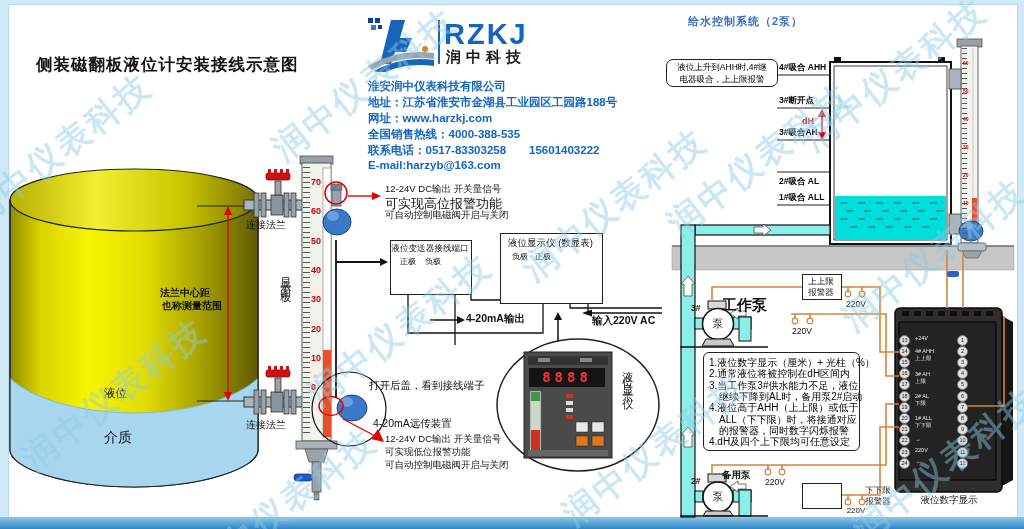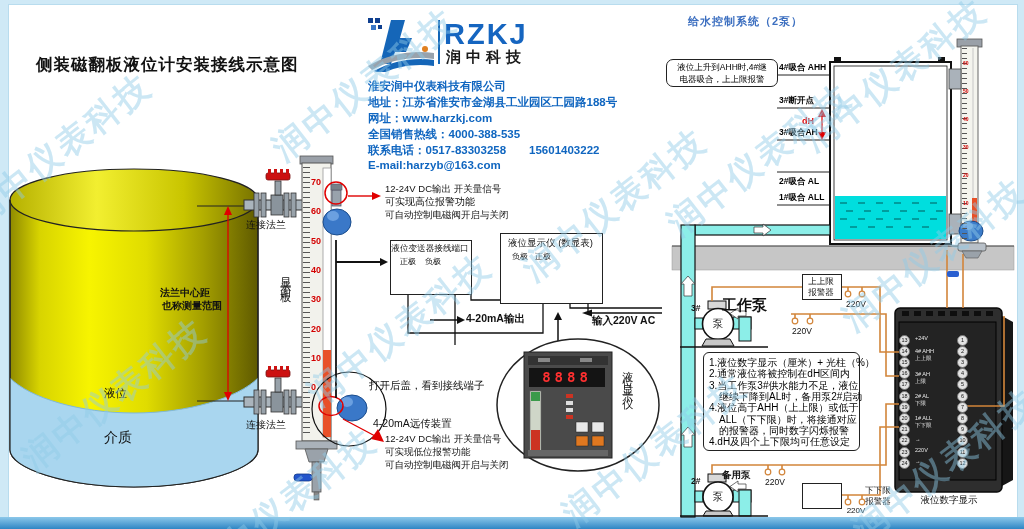--- a/index.html
+++ b/index.html
@@ -309,21 +309,21 @@
   <div class="t vtext" style="left:278px;top:268px;font-size:11px;letter-spacing:5px;">显示面板</div>
   <div class="ticks" style="left:303px;top:167px;width:7px;height:268px;"></div>
   <div class="ticks" style="left:962px;top:48px;width:5px;height:192px;"></div>
   <div class="t" style="left:246px;top:219px;font-size:10px;">连接法兰</div>
   <div class="t" style="left:246px;top:419px;font-size:10px;">连接法兰</div>
   <div class="t" style="left:152px;top:287px;width:66px;font-size:10px;text-align:center;font-weight:bold;">法兰中心距</div>
   <div class="t" style="left:148px;top:300px;width:74px;font-size:10px;text-align:right;font-weight:bold;">也称测量范围</div>
   <div class="t" style="left:104px;top:386px;font-size:11.5px;">液位</div>
   <div class="t" style="left:104px;top:429px;font-size:14px;">介质</div>
   <div class="t" style="left:385px;top:183px;font-size:9.5px;">12-24V DC输出 开关量信号</div>
-  <div class="t" style="left:385px;top:196px;font-size:10px;">可实现高位报警功能</div>
+  <div class="t" style="left:385px;top:196px;font-size:13px;">可实现高位报警功能</div>
   <div class="t" style="left:385px;top:209px;font-size:9.5px;">可自动控制电磁阀开启与关闭</div>
 
   <div class="box" style="left:390px;top:240px;width:80px;height:53px;"></div>
   <div class="t" style="left:391px;top:243px;width:78px;font-size:8.6px;text-align:center;">液位变送器接线端口</div>
   <div class="t" style="left:400px;top:257px;font-size:8px;">正极</div>
   <div class="t" style="left:425px;top:257px;font-size:8px;">负极</div>
   <div class="box" style="left:500px;top:233px;width:101px;height:69px;"></div>
   <div class="t" style="left:501px;top:237px;width:99px;font-size:9.5px;text-align:center;">液位显示仪 (数显表)</div>
   <div class="t" style="left:512px;top:252px;font-size:8px;">负极</div>
   <div class="t" style="left:535px;top:252px;font-size:8px;">正极</div>

